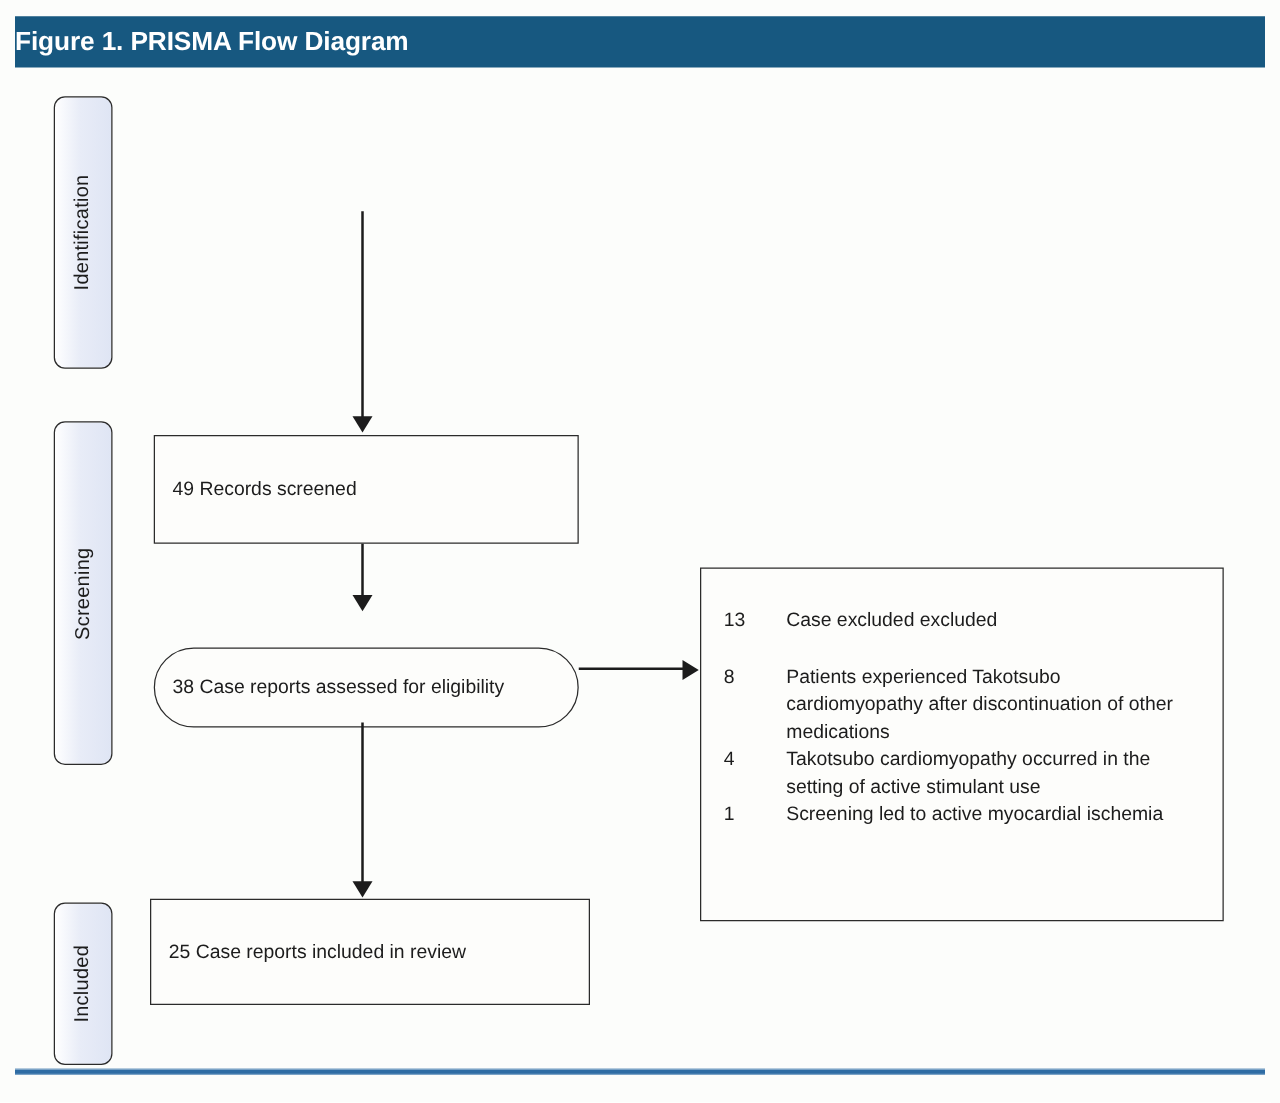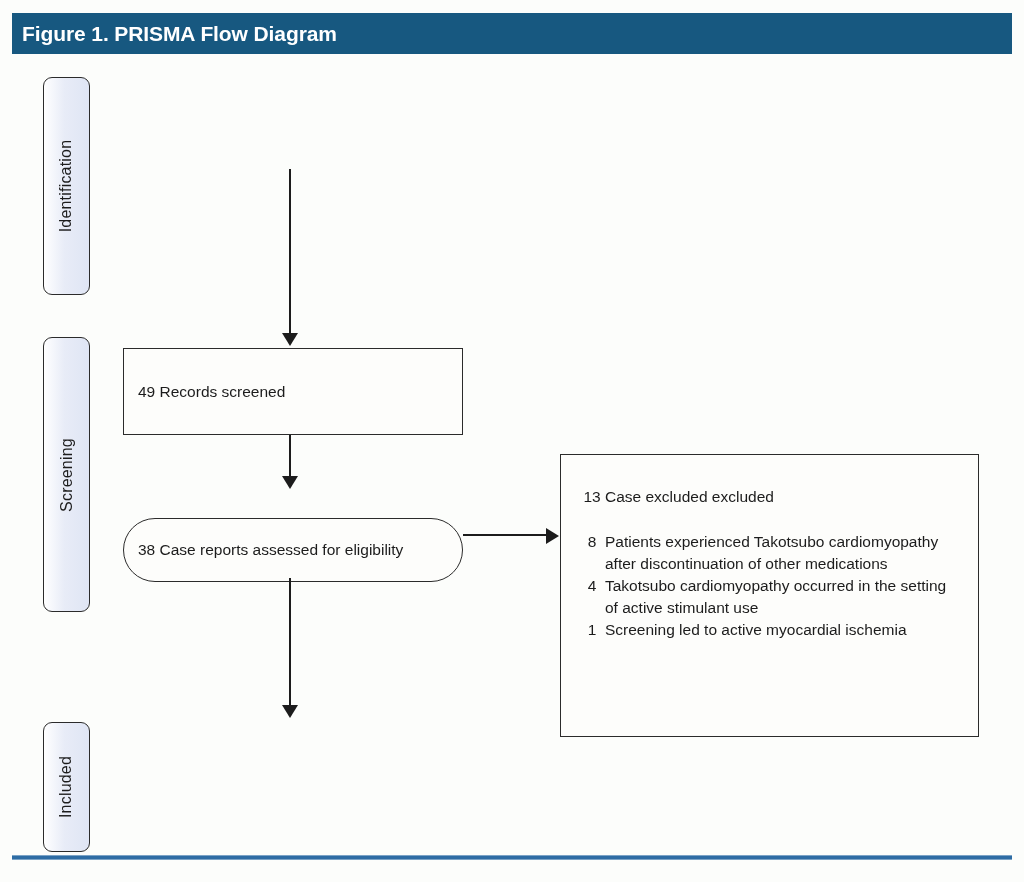--- a/index.html
+++ b/index.html
@@ -27,21 +27,21 @@
     height: 41px;
     background: #175880;
     display: flex;
     align-items: center;
   }
   .header-title {
     color: #ffffff;
     font-size: 21px;
     font-weight: bold;
     letter-spacing: -0.1px;
-    padding-left: 10px;
+    padding-left: 0;
     white-space: nowrap;
   }
 
   
   .bottom-rule {
     position: absolute;
     left: 12px;
     top: 855px;
     width: 1000px;
     height: 3px;
@@ -111,22 +111,22 @@
   .excl-row {
     display: flex;
     align-items: flex-start;
     font-size: 15.5px;
     color: #1c1c1c;
     line-height: 1.42;
   }
   .excl-row .excl-count {
     width: 26px;
     flex: 0 0 26px;
-    text-align: center;
-    margin-right: 0;
+    text-align: left;
+    margin-right: 24px;
   }
   .excl-row .excl-label { flex: 1; }
   #excl-header-row { margin-bottom: 23px; }
 
   
   .v-line {
     position: absolute;
     width: 2px;
     background: #1c1c1c;
   }
@@ -182,20 +182,23 @@
 
 
   <div class="flow-box" id="box-screened">
     <div class="box-text">49 Records screened</div>
   </div>
 
   <div class="flow-box" id="box-assessed">
     <div class="box-text">38 Case reports assessed for eligibility</div>
   </div>
 
+  <div class="flow-box" id="box-included">
+    <div class="box-text">25 Case reports included in review</div>
+  </div>
 
   <div id="box-excluded">
     <div class="excl-row" id="excl-header-row">
       <div class="excl-count">13</div>
       <div class="excl-label">Case excluded excluded</div>
     </div>
     <div class="excl-row">
       <div class="excl-count">8</div>
       <div class="excl-label">Patients experienced Takotsubo cardiomyopathy after discontinuation of other medications</div>
     </div>

